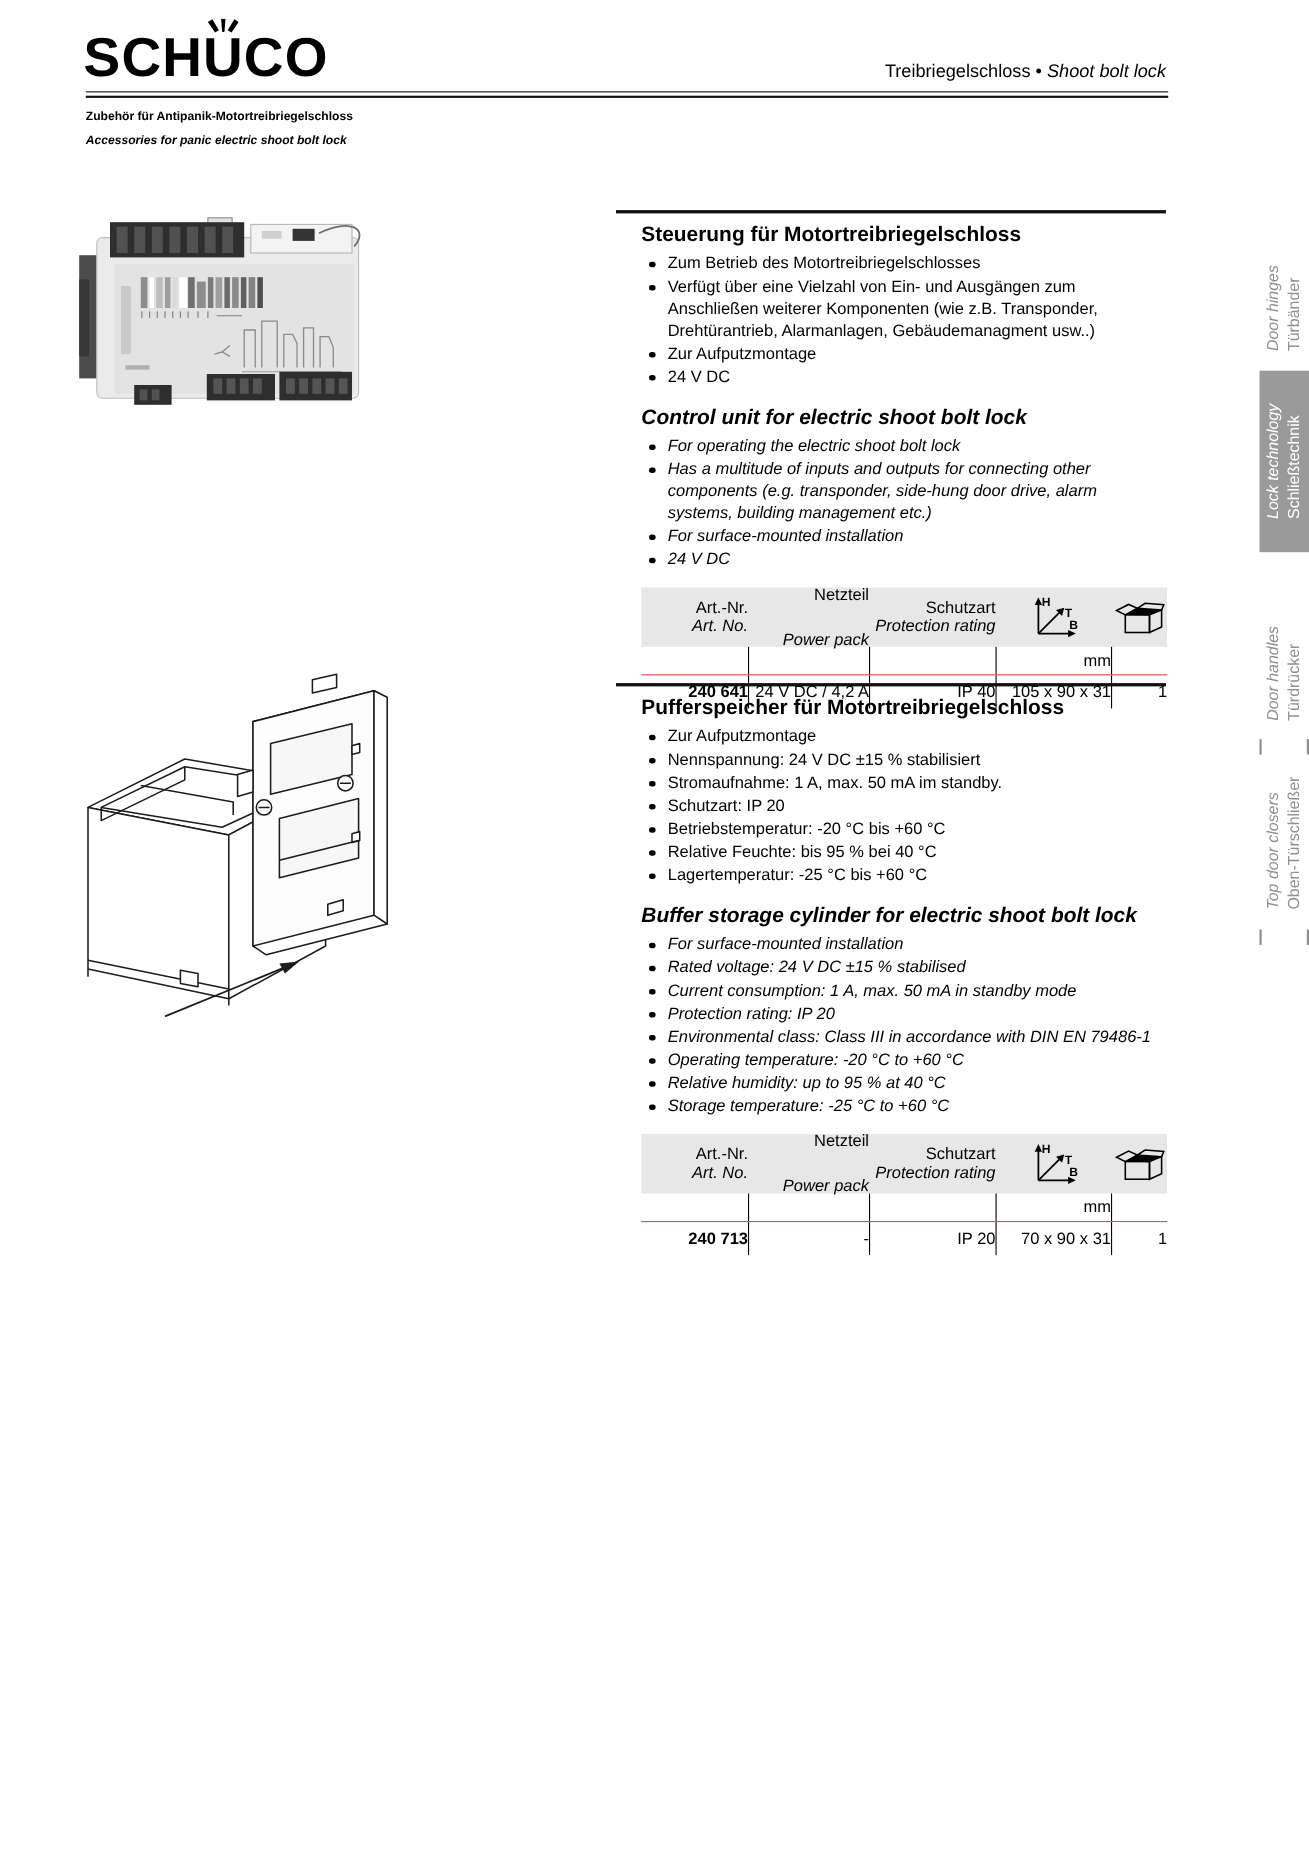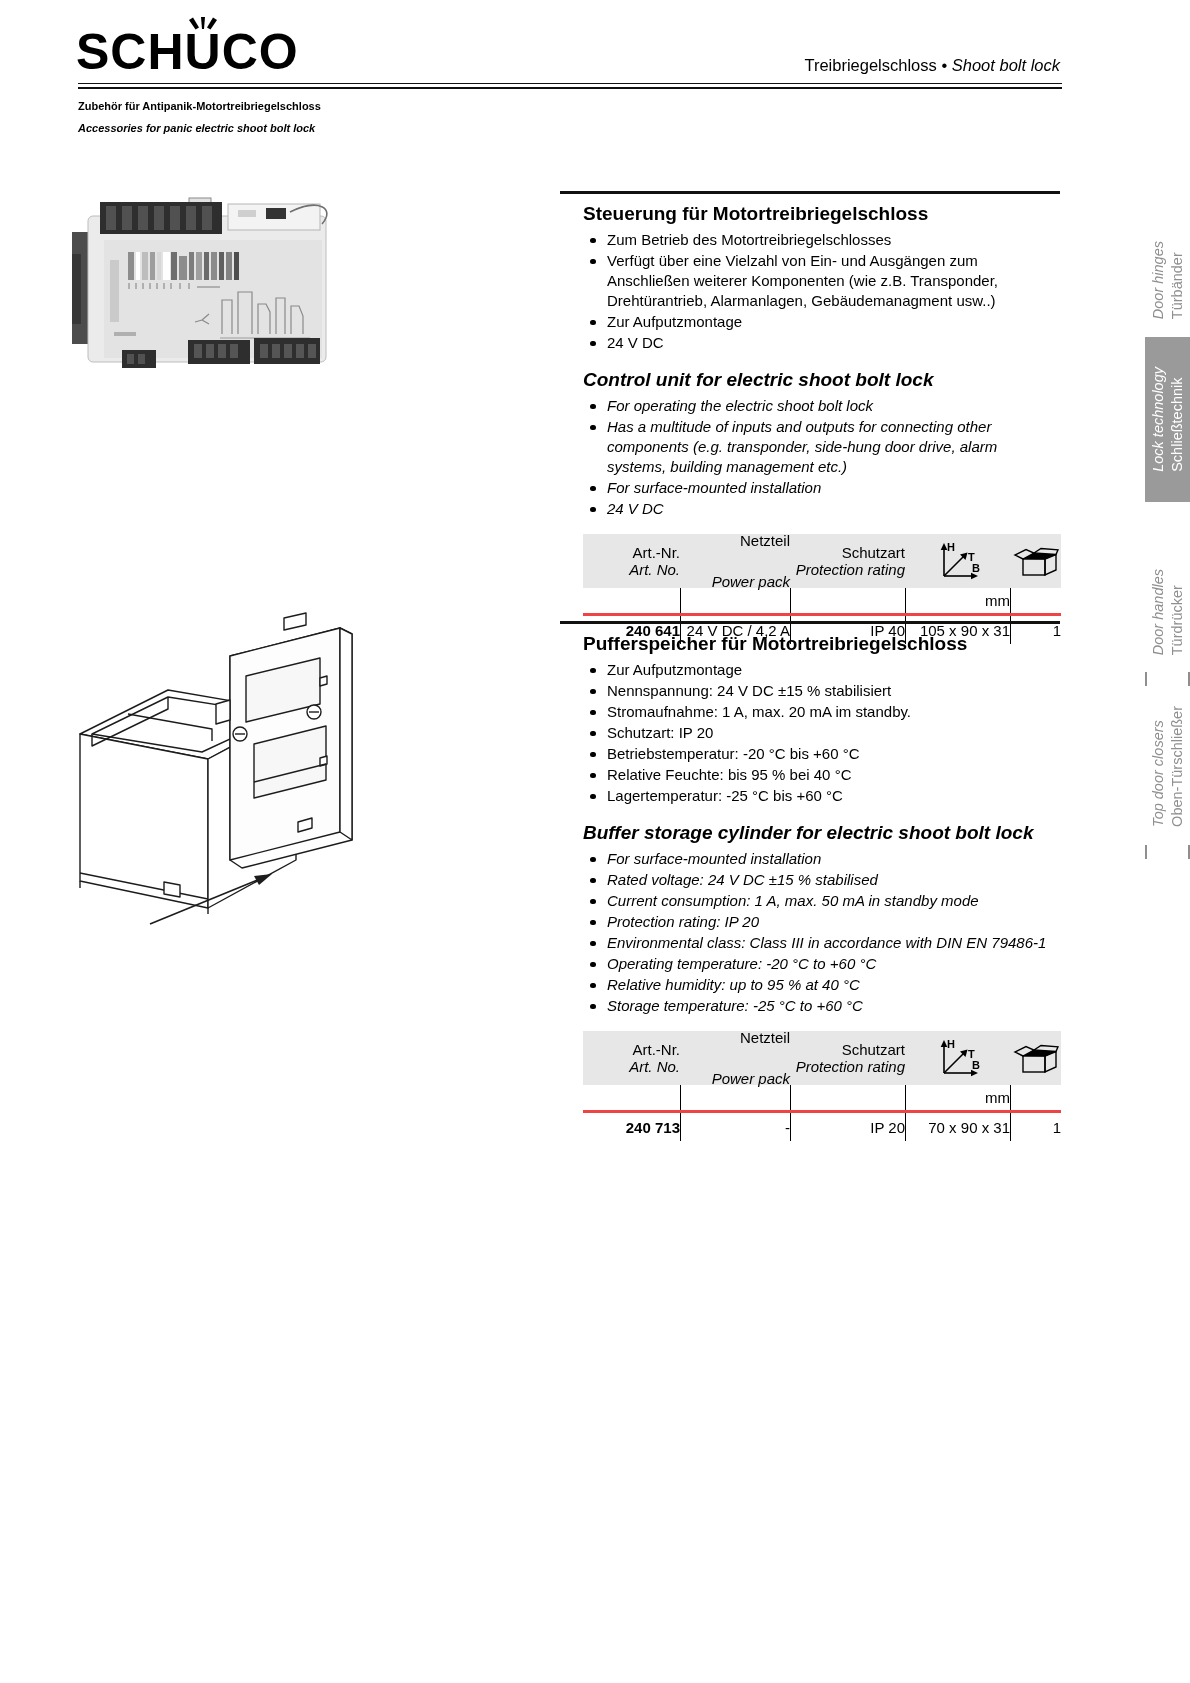--- a/index.html
+++ b/index.html
@@ -37,21 +37,21 @@
   ul.bullets { list-style:none; font-size:15px; line-height:20px; }
   ul.bullets.en { font-style:italic; }
   ul.bullets li { position:relative; padding-left:24px; margin:0 0 1px 0; }
   ul.bullets li::before { content:""; position:absolute; left:7px; top:7.5px;
     width:5.5px; height:5.5px; border-radius:50%; background:#000; }
 
   
   .spec-table { width:478px; margin-top:15px; font-size:15px; }
   .t-head { display:flex; background:#e7e7e7; height:54px; align-items:center; }
   .t-sub  { display:flex; height:25px; align-items:center; }
-  .t-row  { display:flex; height:31px; align-items:center; border-top:3px solid #ef4444; }
+  .t-row  { display:flex; height:31px; align-items:center; border-top:1px solid #ef4444; }
   .c { text-align:right; height:100%; display:flex; flex-direction:column;
        justify-content:center; }
   .c1 { width:97px; } .c2 { width:110px;gap:24px; } .c3 { width:115px; }
   .c4 { width:105px; } .c5 { width:51px; }
   .t-sub .c, .t-row .c { justify-content:center; }
   .t-sub .b-l, .t-row .b-l { border-left:1px solid #000; }
   .h-en { font-style:italic; }
   .art-no { font-weight:bold; }
   .icon-center { align-items:center; }
 
@@ -295,21 +295,21 @@
     </div>
   </div>
 
   <div class="section s2">
     <div class="sec-rule"></div>
     <div class="sec-body">
       <h2 class="de">Pufferspeicher für Motortreibriegelschloss</h2>
       <ul class="bullets de">
         <li>Zur Aufputzmontage</li>
         <li>Nennspannung: 24 V DC ±15 % stabilisiert</li>
-        <li>Stromaufnahme: 1 A, max. 20 mA im standby.</li>
+        <li>Stromaufnahme: 1 A, max. 50 mA im standby.</li>
         <li>Schutzart: IP 20</li>
         <li>Betriebstemperatur: -20 °C bis +60 °C</li>
         <li>Relative Feuchte: bis 95 % bei 40 °C</li>
         <li>Lagertemperatur: -25 °C bis +60 °C</li>
       </ul>
       <h2 class="en">Buffer storage cylinder for electric shoot bolt lock</h2>
       <ul class="bullets en">
         <li>For surface-mounted installation</li>
         <li>Rated voltage: 24 V DC ±15 % stabilised</li>
         <li>Current consumption: 1 A, max. 50 mA in standby mode</li>

